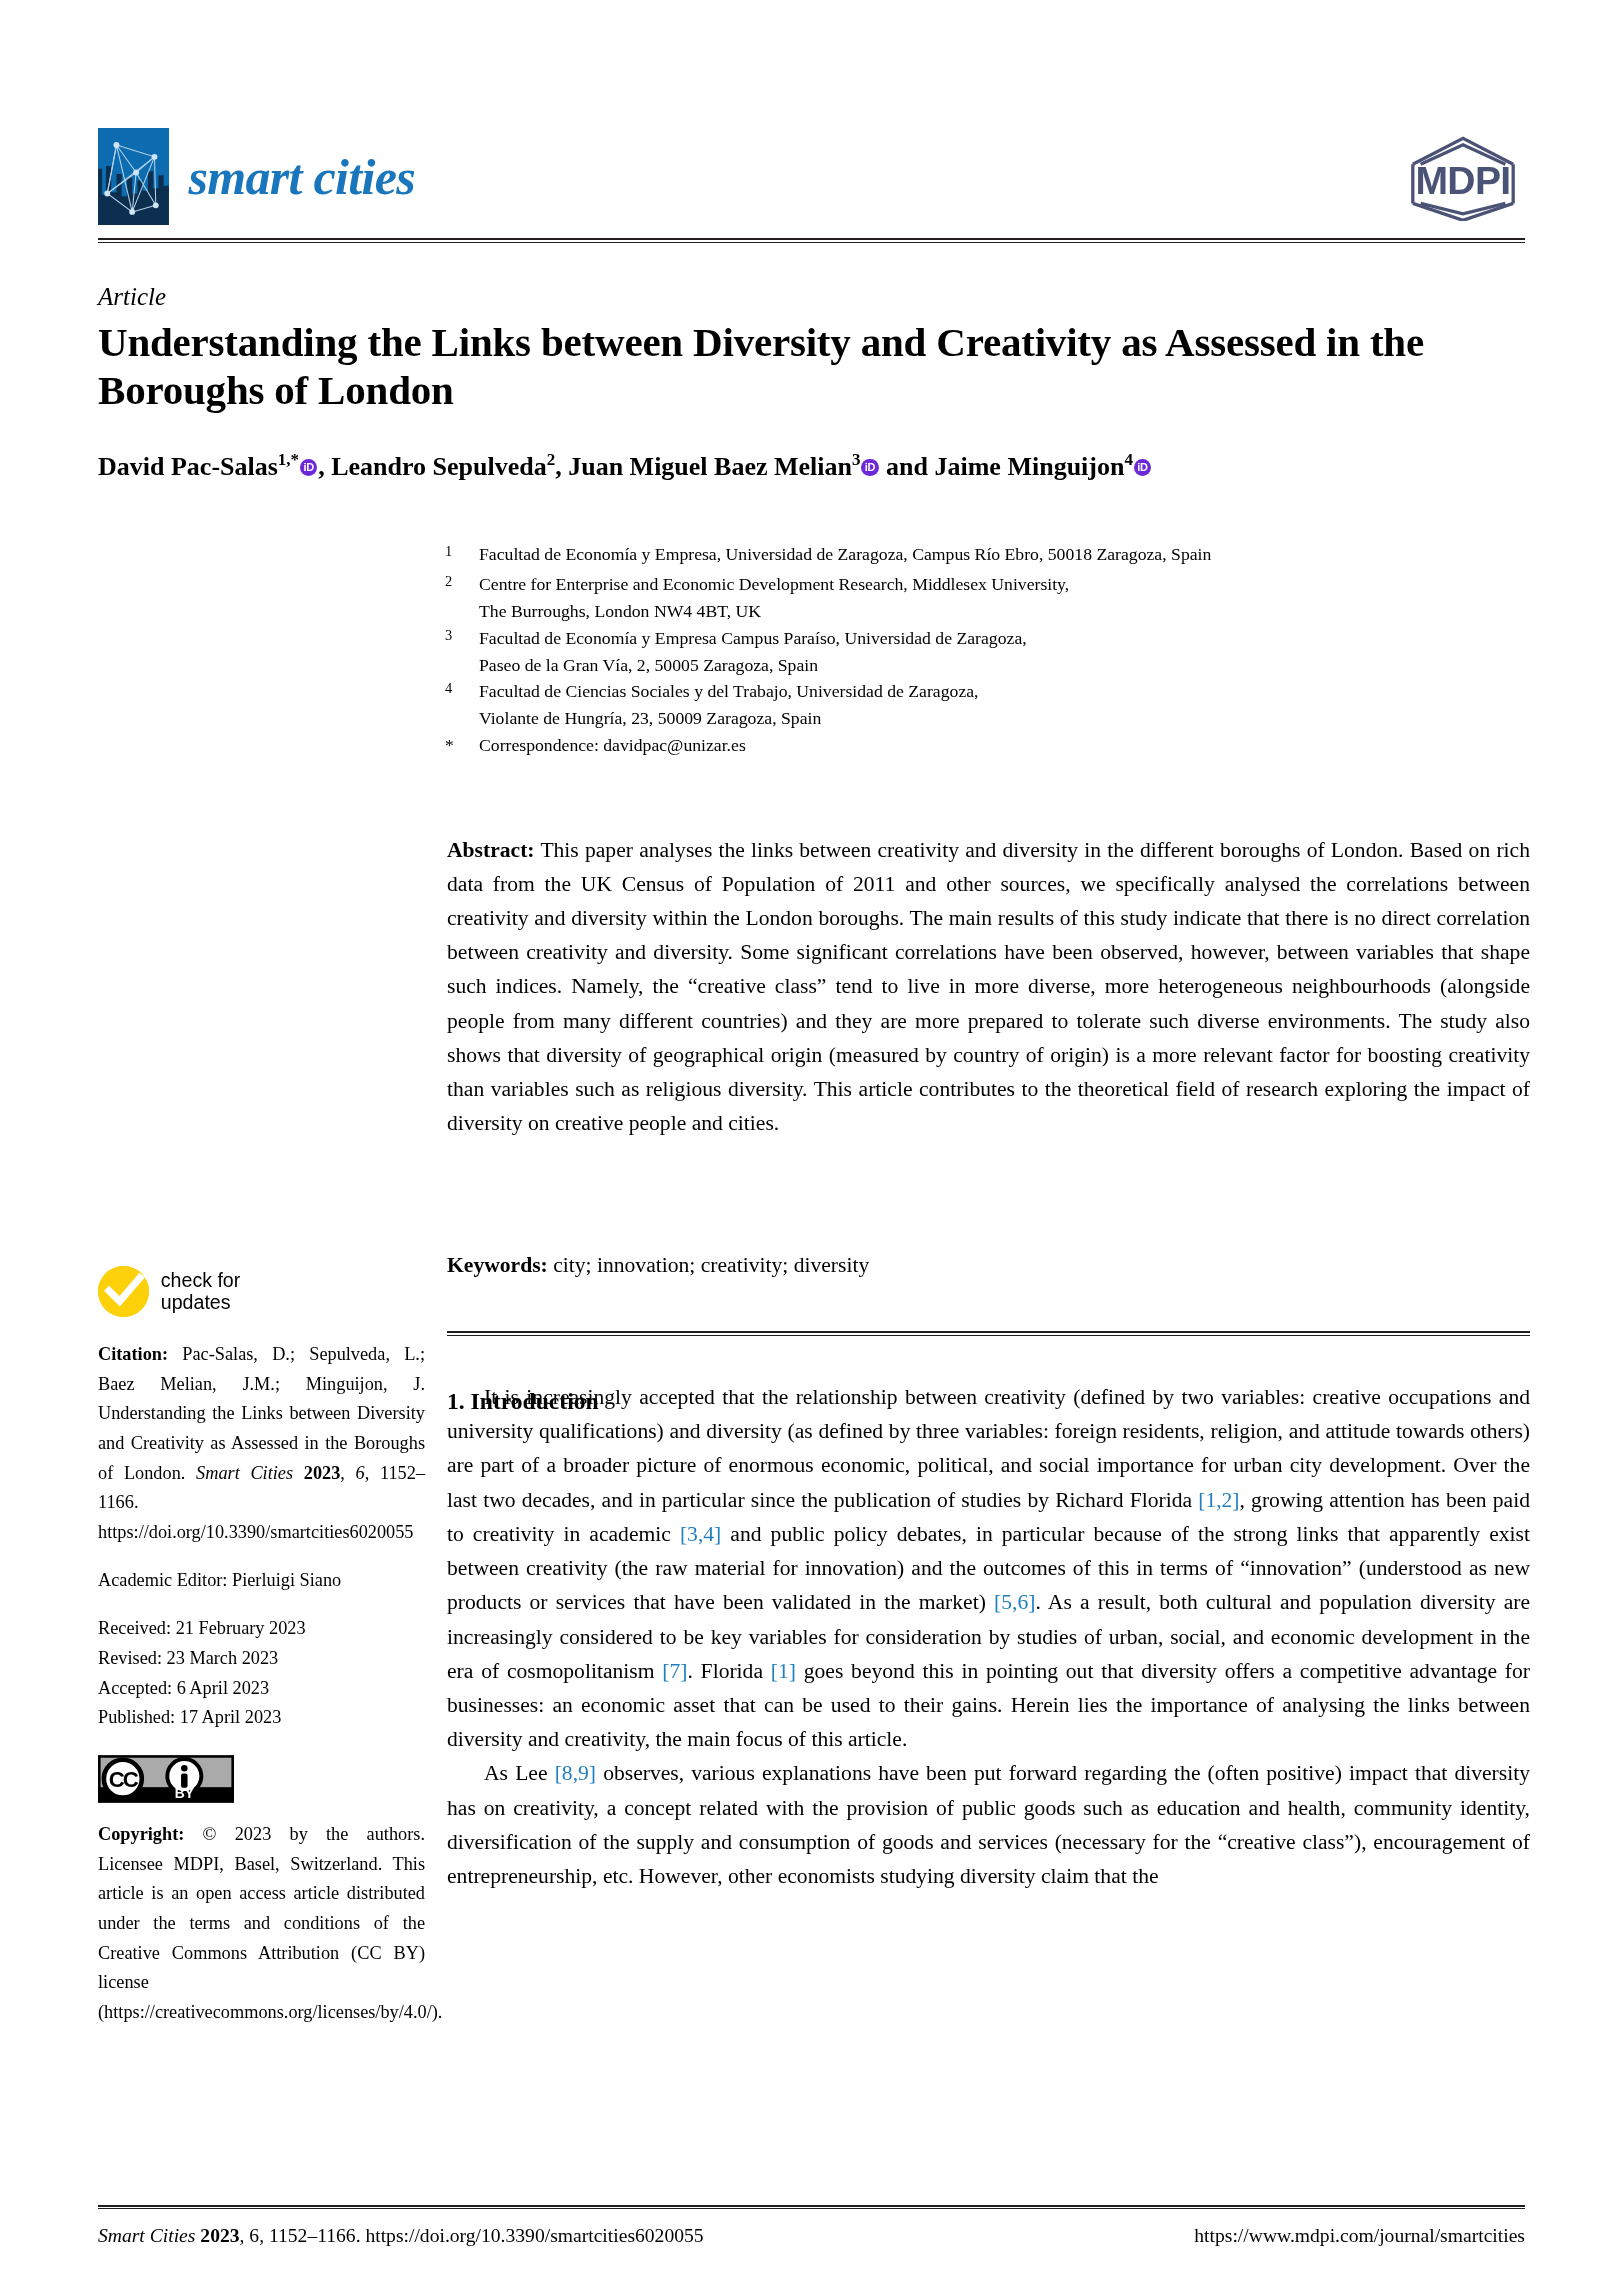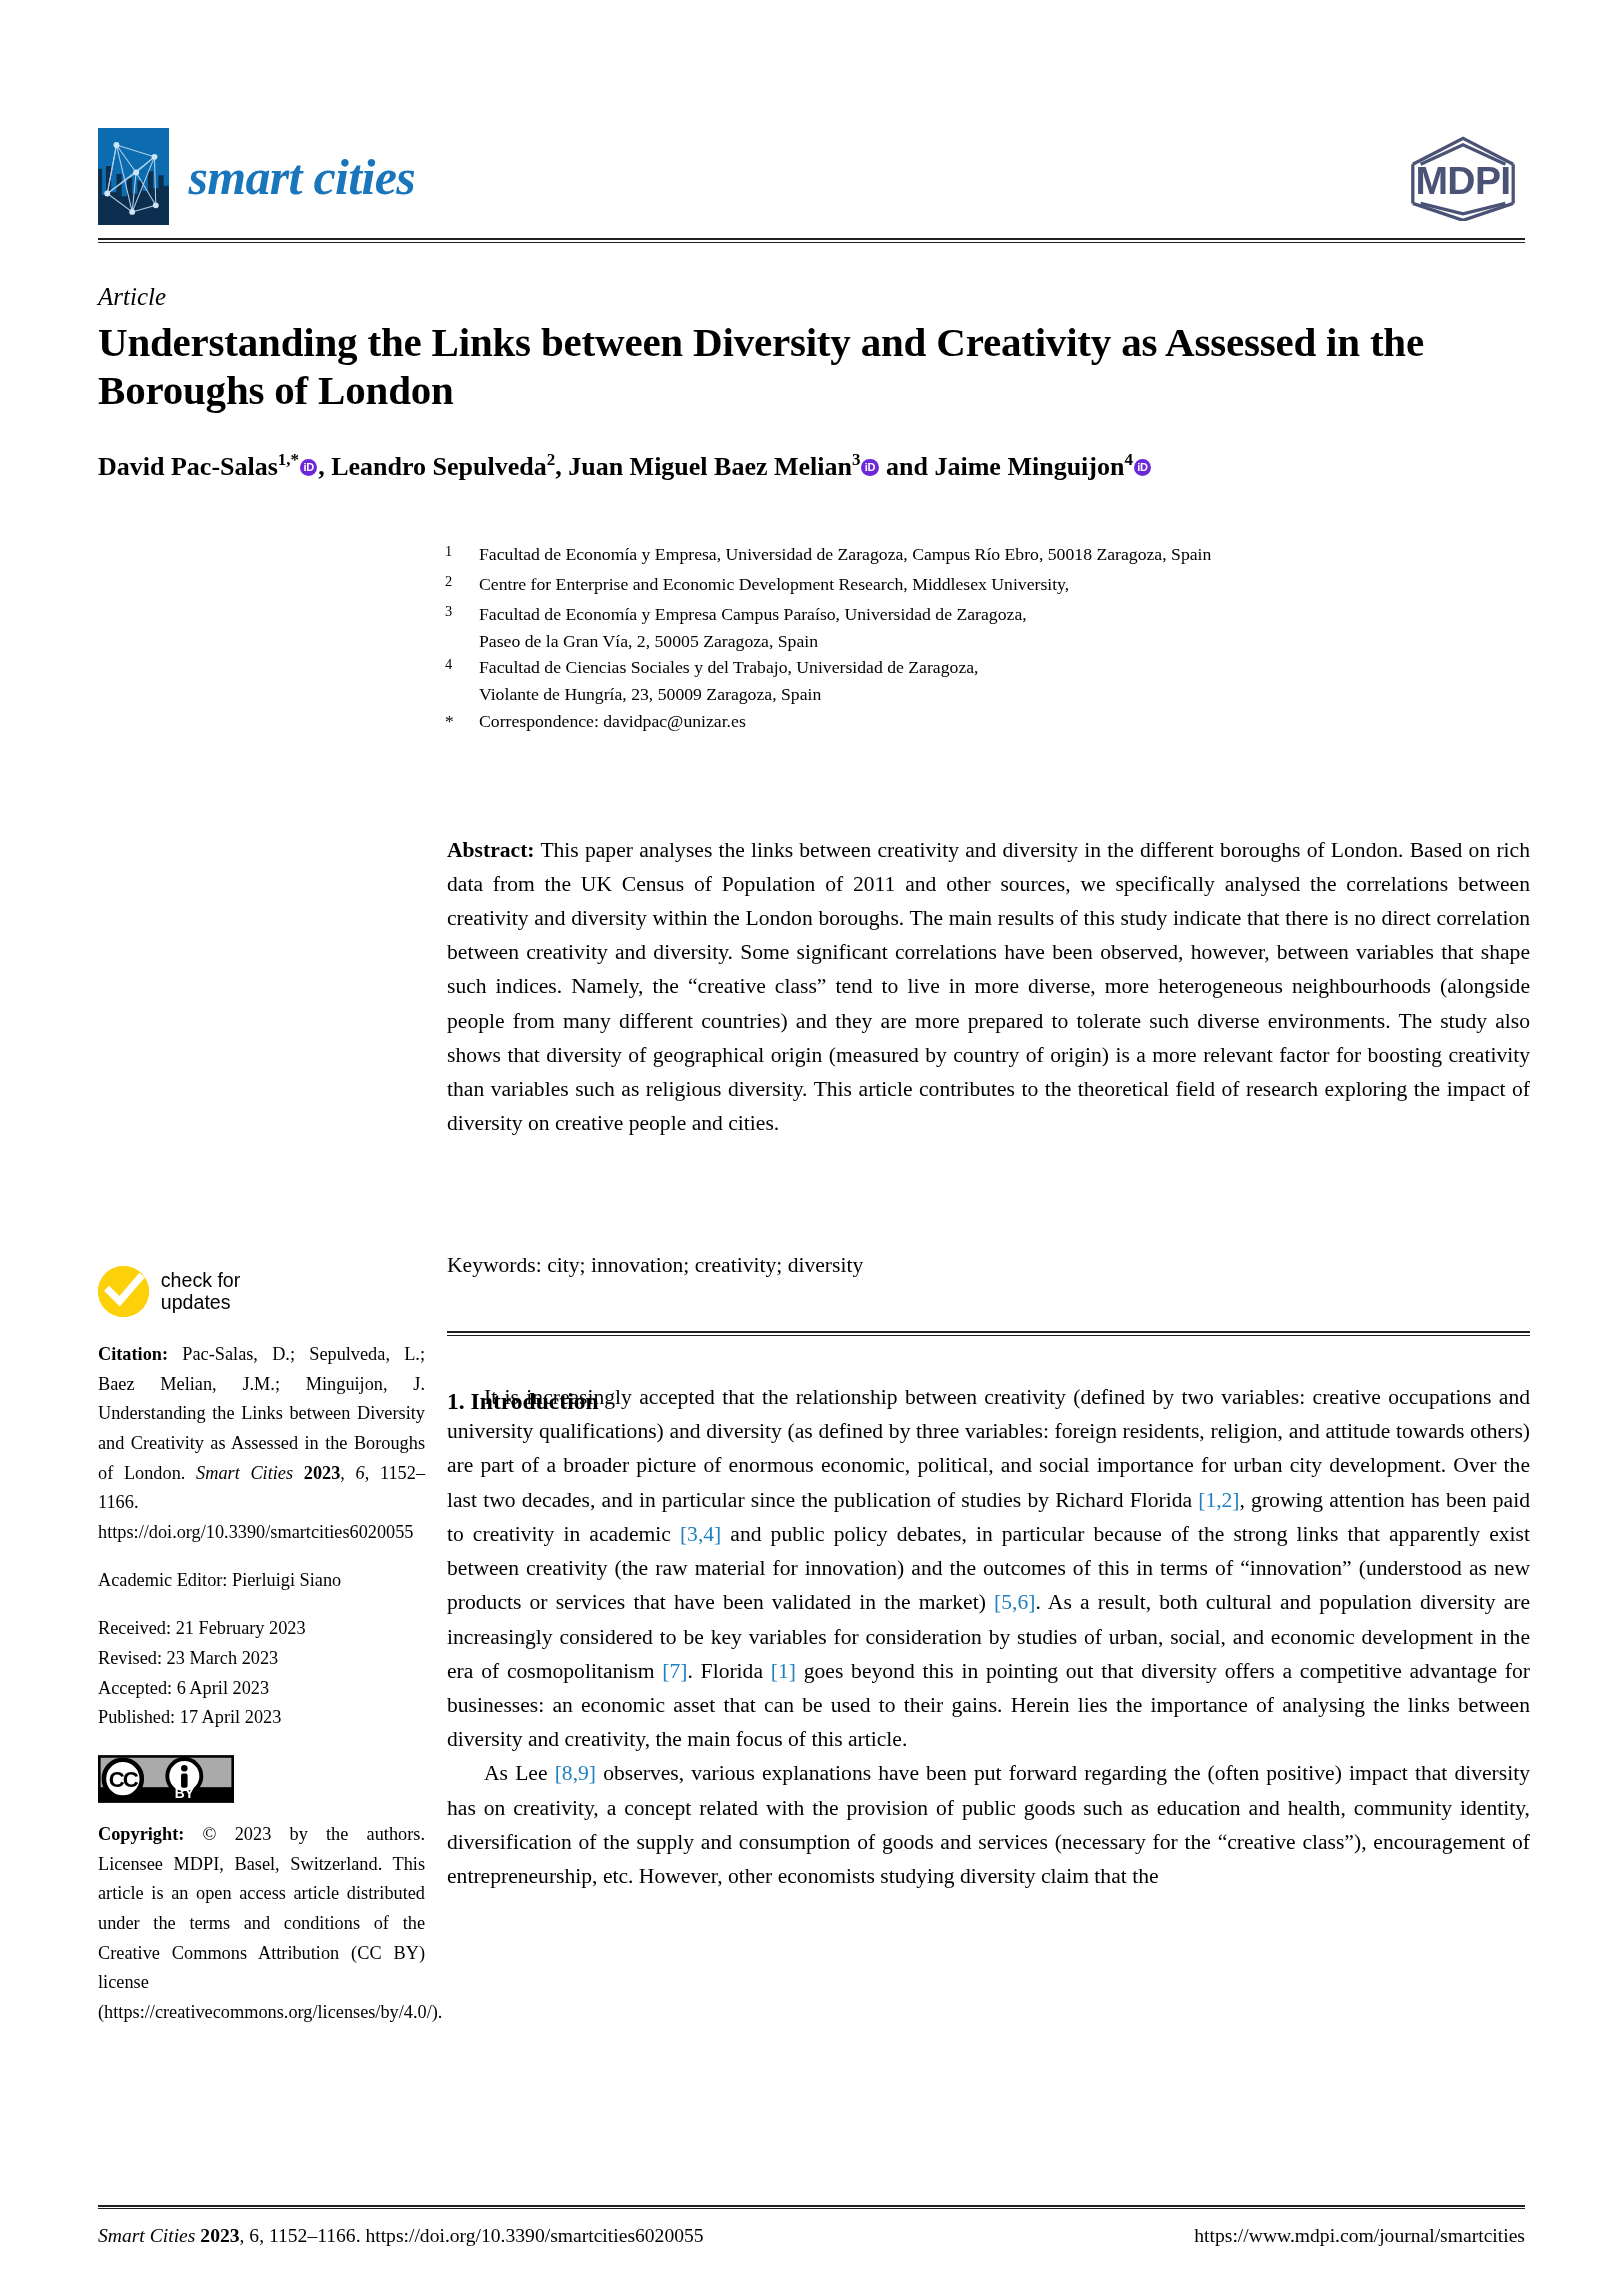--- a/index.html
+++ b/index.html
@@ -79,21 +79,21 @@
   
   .abstract {
     position:absolute; left:447px; top:833px; width:1083px;
     font-size:21.6px; line-height:1.58; text-align:justify;
   }
   .abstract b { font-weight:700; }
   .keywords {
     position:absolute; left:447px; top:1249px; width:1083px;
     font-size:21.6px; line-height:1.55;
   }
-  .keywords b { font-weight:400; }
+  .keywords b { font-weight:700; }
 
   .mid-rule {
     position:absolute; left:447px; top:1331px; width:1083px;
     border-top:2px solid #231f20;
   }
   .mid-rule2 {
     position:absolute; left:447px; top:1335px; width:1083px;
     border-top:0.7px solid #231f20;
   }
 
@@ -220,20 +220,21 @@
     <div class="aff-row">
       <div class="aff-num"><sup>1</sup></div>
       <div class="aff-body">
         <div>Facultad de Economía y Empresa, Universidad de Zaragoza, Campus Río Ebro, 50018 Zaragoza, Spain</div>
       </div>
     </div>
     <div class="aff-row">
       <div class="aff-num"><sup>2</sup></div>
       <div class="aff-body">
         <div>Centre for Enterprise and Economic Development Research, Middlesex University,</div>
+        <div>The Burroughs, London NW4 4BT, UK</div>
       </div>
     </div>
     <div class="aff-row">
       <div class="aff-num"><sup>3</sup></div>
       <div class="aff-body">
         <div>Facultad de Economía y Empresa Campus Paraíso, Universidad de Zaragoza,</div>
         <div>Paseo de la Gran Vía, 2, 50005 Zaragoza, Spain</div>
       </div>
     </div>
     <div class="aff-row">

